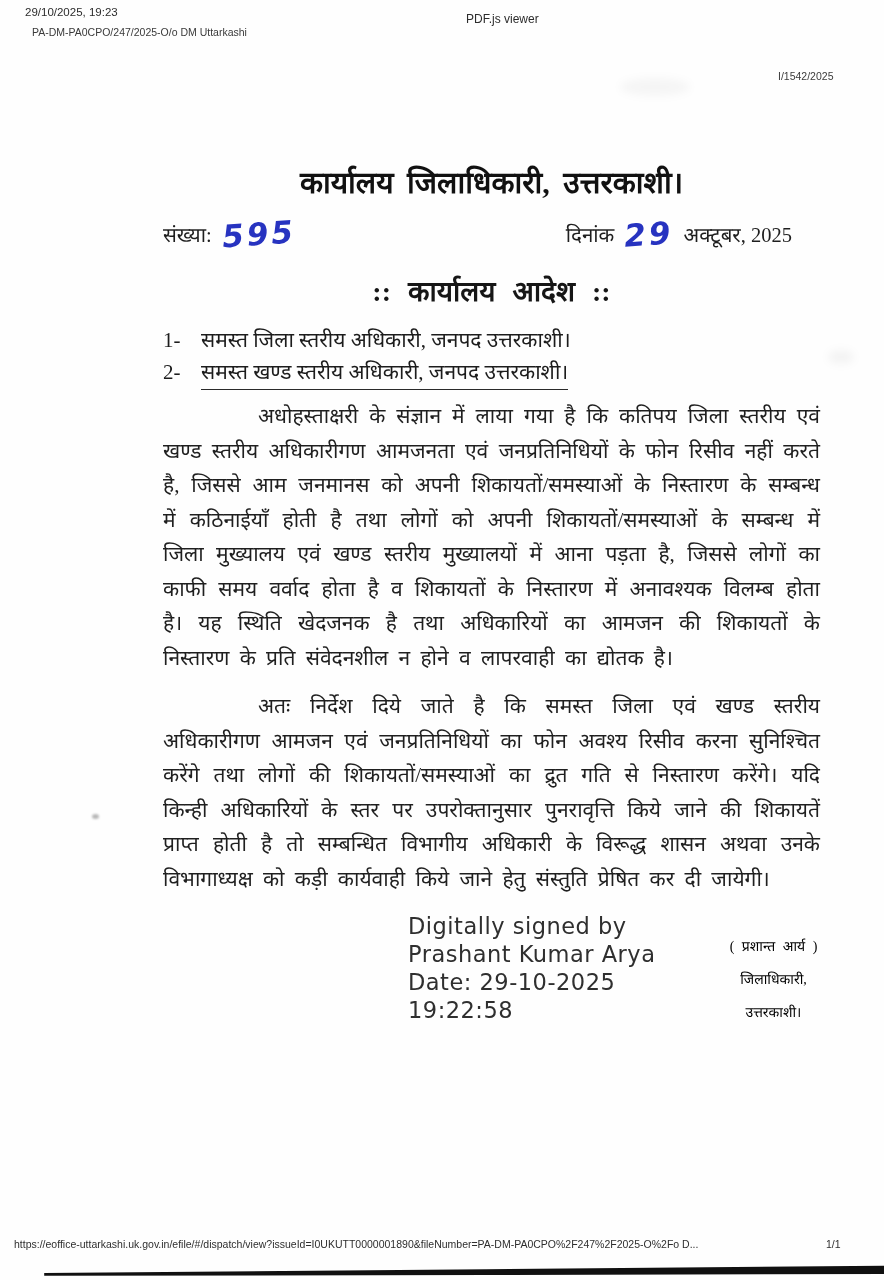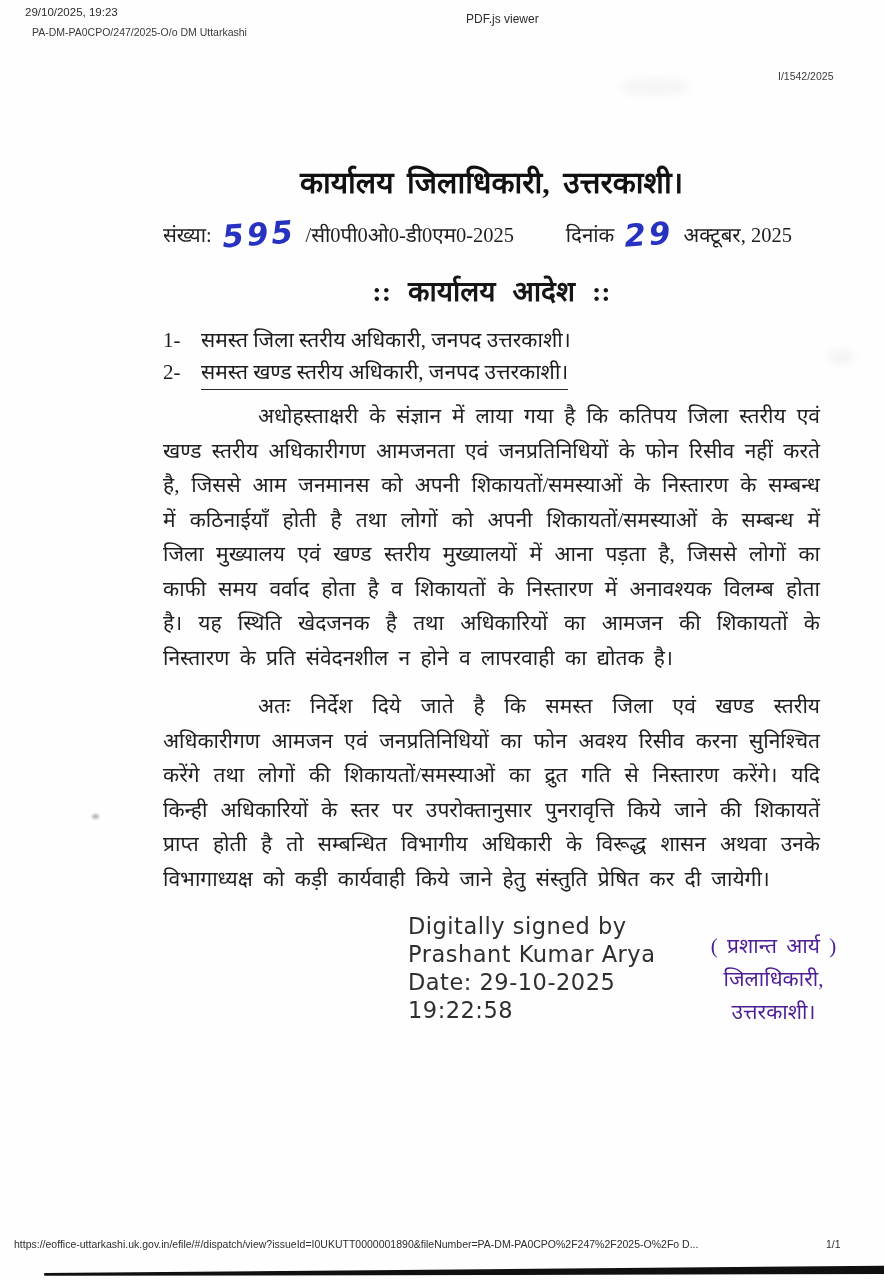--- a/index.html
+++ b/index.html
@@ -67,21 +67,21 @@
 
   .sig-row { display: flex; margin-top: 16px; }
   .sig-spacer { width: 205px; flex: 0 0 205px; }
   .digital-sig {
     font-family: "DejaVu Sans", sans-serif;
     font-size: 22.5px; line-height: 28px; color: #2f2f2f;
     letter-spacing: 0.5px; white-space: nowrap; margin-left: 40px;
   }
   .signer-block {
     margin-left: 28px; padding-top: 18px;
-    text-align: center; font-size: 21px; line-height: 33px; color: #4c1d95;
+    text-align: center; font-size: 14px; line-height: 33px; color: #000000;
     min-width: 180px;
   }
   .signer-name { word-spacing: 4px; }
 
   
   .foot { position: absolute; left: 0; top: 1238px; width: 884px;
     font-family: "Liberation Sans", "DejaVu Sans", sans-serif;
     font-size: 10.5px; color: #2e2e2e; }
   .foot .url  { position: absolute; left: 14px; top: 0; }
   .foot .pageind { position: absolute; left: 826px; top: 0; }
@@ -109,21 +109,20 @@
 </div>
 
 <div class="doc">
 
   <h1 class="office-title">कार्यालय जिलाधिकारी, उत्तरकाशी।</h1>
 
   <div class="ref-row">
     <div class="ref-left">
       <span>संख्या:</span>
       <span class="hw">595</span>
-      <span>/सी0पी0ओ0-डी0एम0-2025</span>
     </div>
     <div class="ref-right">
       <span>दिनांक</span>
       <span class="hw">29</span>
       <span>अक्टूबर, 2025</span>
     </div>
   </div>
 
   <h2 class="order-heading">:: कार्यालय आदेश ::</h2>
 

